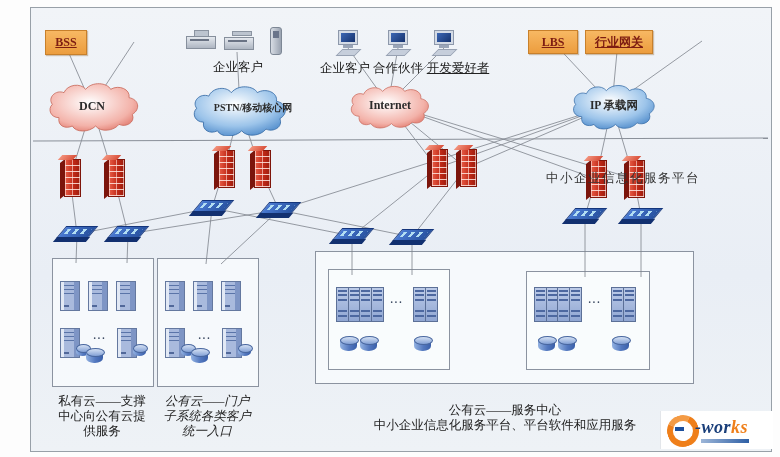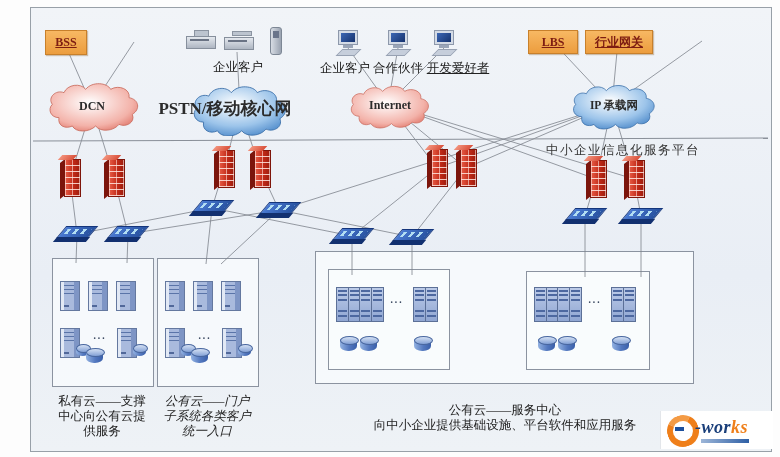--- a/index.html
+++ b/index.html
@@ -67,21 +67,21 @@
   .fax .top{width:18px;height:3px;}
   .phm{width:10px;height:26px;border-radius:3px;background:linear-gradient(90deg,#d7dce4,#9aa3b1);border:1px solid #7d8795;z-index:3;}
   .phm::before{content:"";position:absolute;left:2px;top:3px;right:2px;height:7px;background:#69748a;}
   
   .zone{border:1px solid #8b93a0;background:rgba(250,252,254,.75);z-index:0;}
   
   .lbl{font-size:12.5px;line-height:15px;text-align:center;color:#222;z-index:3;white-space:pre-line;}
   .small-lbl{font-size:12.5px;color:#222;z-index:3;white-space:nowrap;text-align:center;}
   .dots{font-size:10px;font-weight:bold;letter-spacing:1px;color:#39475f;z-index:3;}
   #pilot-label{font-size:12.5px;line-height:16px;letter-spacing:7px;white-space:pre-line;z-index:3;color:#222;}
-  #platform-label{font-size:12.5px;letter-spacing:1.5px;color:#333;z-index:3;white-space:nowrap;}
+  #platform-label{font-size:12.5px;letter-spacing:1.5px;color:#333;z-index:3;white-space:nowrap;margin-top:28px;}
   
   #logo{left:660px;top:411px;width:112px;height:38px;background:#fff;z-index:4;border-left:1px solid #e3e6ea;}
   #logo .ering{position:absolute;left:6px;top:4px;width:20px;height:20px;border-radius:50%;
         border:6px solid #ef7f1a;border-top-color:#f49b45;transform:rotate(-20deg);}
   #logo .ebar{position:absolute;left:14px;top:16px;width:9px;height:4px;background:#1c4f9c;}
   #logo .etext{position:absolute;left:34px;top:6px;font-style:italic;font-weight:bold;font-size:18px;color:#1a3f7a;letter-spacing:.5px;}
   #logo .etext .ks{color:#ef7f1a;}
   #logo .ubar{position:absolute;left:40px;top:28px;width:48px;height:4px;background:linear-gradient(90deg,#9db6d8,#2e5fa5);}
 </style>
 </head>
@@ -186,21 +186,21 @@
   <svg class="abs cloud" style="left:176px;top:84px;" width="128" height="52" viewBox="0 0 120 60">
     <defs>
         <radialGradient id="gb1" cx="45%" cy="35%" r="75%">
           <stop offset="0%" stop-color="#ffffff"></stop>
           <stop offset="60%" stop-color="#9cc4ea"></stop>
           <stop offset="100%" stop-color="#3f7fc4"></stop>
         </radialGradient>
       </defs>
     <path d="M18,44 C8,44 4,34 10,28 C4,20 14,10 24,14 C28,4 44,2 50,10 C58,0 76,2 80,10 C90,4 104,10 102,20 C114,22 116,34 106,40 C110,50 98,56 90,52 C84,60 68,62 62,54 C54,62 38,62 34,54 C26,58 16,54 18,44 Z" fill="url(#gb1)" stroke="#3a6ea8" stroke-width="1"></path>
   </svg>
-  <div class="abs cloud-label" style="left:166px;top:100px;width:118px;height:16px;font-size:17px;">PSTN/移动核心网</div>
+  <div class="abs cloud-label" style="left:194px;top:100px;width:118px;height:16px;font-size:10px;">PSTN/移动核心网</div>
 
   <svg class="abs cloud" style="left:346px;top:80px;" width="88" height="52" viewBox="0 0 120 60">
     <defs>
         <radialGradient id="gp2" cx="45%" cy="40%" r="70%">
           <stop offset="0%" stop-color="#ffffff"></stop>
           <stop offset="70%" stop-color="#f3b2a9"></stop>
           <stop offset="100%" stop-color="#dd6f62"></stop>
         </radialGradient>
       </defs>
     <path d="M18,44 C8,44 4,34 10,28 C4,20 14,10 24,14 C28,4 44,2 50,10 C58,0 76,2 80,10 C90,4 104,10 102,20 C114,22 116,34 106,40 C110,50 98,56 90,52 C84,60 68,62 62,54 C54,62 38,62 34,54 C26,58 16,54 18,44 Z" fill="url(#gp2)" stroke="#c96a5c" stroke-width="1"></path>
@@ -288,21 +288,21 @@
   <div class="abs cyl" style="left:612px;top:339px;"></div>
 
 
   <div class="abs lbl" style="left:40px;top:394px;width:124px;">私有云——支撑
 中心向公有云提
 供服务</div>
   <div class="abs lbl" style="left:145px;top:394px;width:124px;font-style:italic;">公有云——门户
 子系统各类客户
 统一入口</div>
   <div class="abs lbl" style="left:330px;top:403px;width:350px;">公有云——服务中心</div>
-  <div class="abs lbl" style="left:330px;top:418px;width:350px;">向中小企业提供基础设施、平台软件和应用服务</div>
+  <div class="abs lbl" style="left:330px;top:418px;width:350px;">中小企业信息化服务平台、平台软件和应用服务</div>
 
   <div class="abs" id="logo">
     <div class="ering"></div>
     <div class="ebar"></div>
     <div class="etext"><span>-wor</span><span class="ks">ks</span></div>
     <div class="ubar"></div>
   </div>
 </div>
 
 </body></html>

